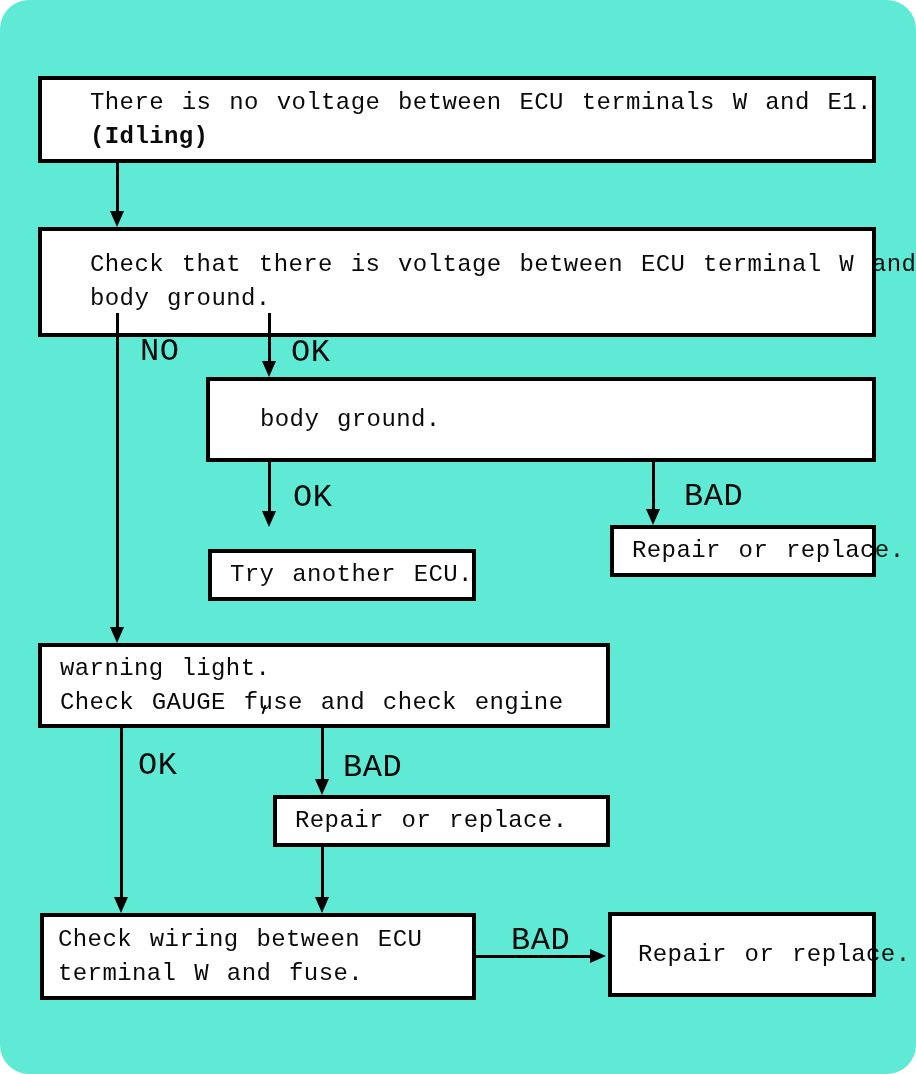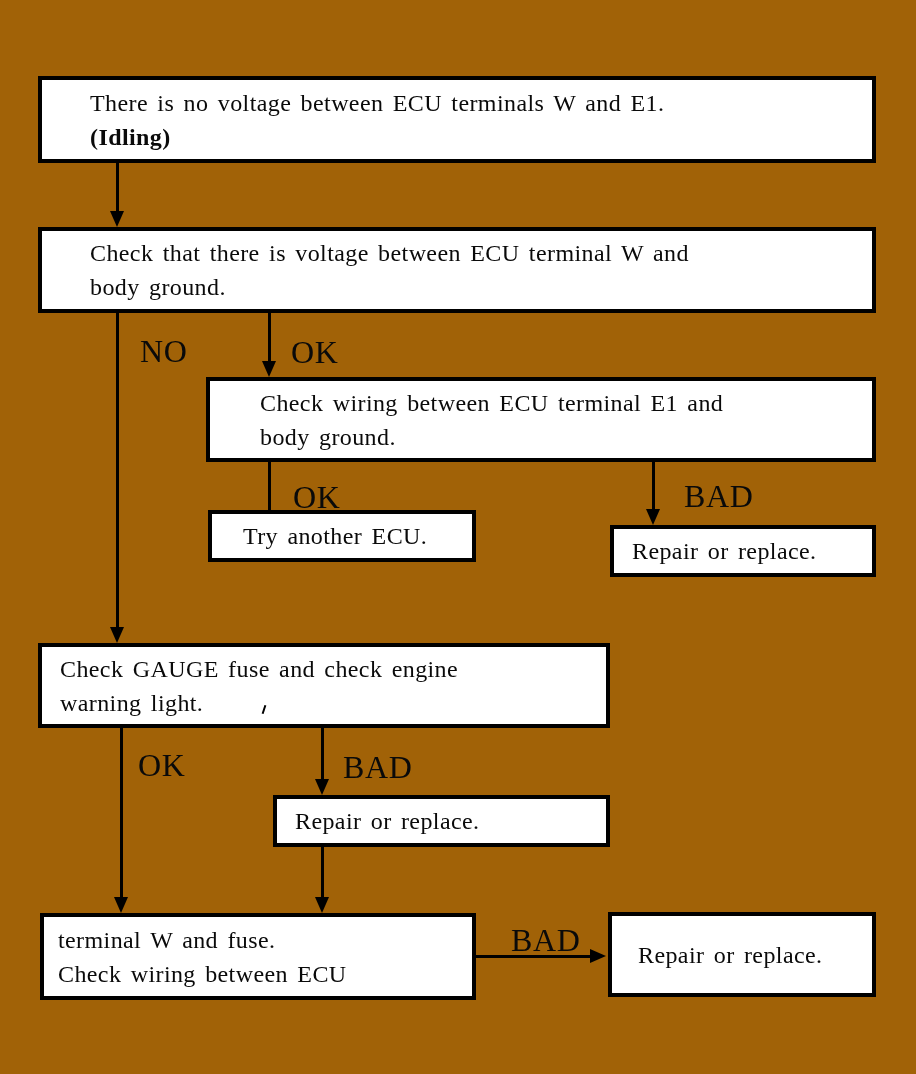--- a/index.html
+++ b/index.html
@@ -4,24 +4,25 @@
 <style>
   html, body {
     margin: 0;
     padding: 0;
     background: #ffffff;
   }
   .canvas {
     position: relative;
     width: 916px;
     height: 1074px;
-    background: #a16207;
-    font-family: Liberation Serif, serif;
+    background: #5eead4;
+    font-family: Liberation Mono, monospace;
     color: #0a0a0a;
     overflow: hidden;
+    border-radius: 29px;
   }
   .node {
     position: absolute;
     box-sizing: border-box;
     border: 4px solid #000;
     background: #fff;
     font-size: 24px;
     line-height: 34px;
     letter-spacing: 0.4px;
     word-spacing: 3px;
@@ -76,78 +77,77 @@
 <div class="canvas">
 
   <div class="node" style="left:38px; top:76px; width:838px; height:87px; padding-left:48px;">
     <span class="nline">There is no voltage between ECU terminals W and E1.</span>
     <span class="nline bold">(Idling)</span>
   </div>
 
   <div class="vline" style="left:116px; top:163px; height:50px;"></div>
   <div class="arrow-down" style="left:110px; top:211px;"></div>
 
-  <div class="node" style="left:38px; top:227px; width:838px; height:86px; padding-left:48px;">
+  <div class="node" style="left:38px; top:227px; width:838px; height:110px; padding-left:48px;">
     <span class="nline">Check that there is voltage between ECU terminal W and</span>
     <span class="nline">body ground.</span>
   </div>
 
   <div class="vline" style="left:116px; top:313px; height:315px;"></div>
   <div class="arrow-down" style="left:110px; top:627px;"></div>
   <div class="edge-label" style="left:140px; top:333px;">NO</div>
 
   <div class="vline" style="left:268px; top:313px; height:49px;"></div>
   <div class="arrow-down" style="left:262px; top:361px;"></div>
   <div class="edge-label" style="left:291px; top:334px;">OK</div>
 
   <div class="node" style="left:206px; top:377px; width:670px; height:85px; padding-left:50px;">
-    <span class="nline">Check wiring between ECU terminal E1 and</span>
     <span class="nline">body ground.</span>
   </div>
 
   <div class="vline" style="left:268px; top:462px; height:49px;"></div>
   <div class="arrow-down" style="left:262px; top:511px;"></div>
   <div class="edge-label" style="left:293px; top:479px;">OK</div>
 
   <div class="vline" style="left:652px; top:462px; height:47px;"></div>
   <div class="arrow-down" style="left:646px; top:509px;"></div>
   <div class="edge-label" style="left:684px; top:478px;">BAD</div>
 
-  <div class="node" style="left:208px; top:510px; width:268px; height:52px; padding-left:31px;">
+  <div class="node" style="left:208px; top:549px; width:268px; height:52px; padding-left:18px;">
     <span class="nline">Try another ECU.</span>
   </div>
 
   <div class="node" style="left:610px; top:525px; width:266px; height:52px; padding-left:18px;">
     <span class="nline">Repair or replace.</span>
   </div>
 
   <div class="node" style="left:38px; top:643px; width:572px; height:85px; padding-left:18px;">
+    <span class="nline">warning light.</span>
     <span class="nline">Check GAUGE fuse and check engine</span>
-    <span class="nline">warning light.</span>
   </div>
   <div class="speck" style="left:263px; top:705px;"></div>
 
   <div class="vline" style="left:120px; top:728px; height:170px;"></div>
   <div class="arrow-down" style="left:114px; top:897px;"></div>
   <div class="edge-label" style="left:138px; top:747px;">OK</div>
 
   <div class="vline" style="left:321px; top:728px; height:52px;"></div>
   <div class="arrow-down" style="left:315px; top:779px;"></div>
   <div class="edge-label" style="left:343px; top:749px;">BAD</div>
 
   <div class="node" style="left:273px; top:795px; width:337px; height:52px; padding-left:18px;">
     <span class="nline">Repair or replace.</span>
   </div>
 
   <div class="vline" style="left:321px; top:847px; height:51px;"></div>
   <div class="arrow-down" style="left:315px; top:897px;"></div>
 
   <div class="node" style="left:40px; top:913px; width:436px; height:87px; padding-left:14px;">
+    <span class="nline">Check wiring between ECU</span>
     <span class="nline">terminal W and fuse.</span>
-    <span class="nline">Check wiring between ECU</span>
   </div>
 
   <div class="hline" style="left:476px; top:955px; width:116px;"></div>
   <div class="arrow-right" style="left:590px; top:949px;"></div>
   <div class="edge-label" style="left:511px; top:922px;">BAD</div>
 
   <div class="node" style="left:608px; top:912px; width:268px; height:85px; padding-left:26px;">
     <span class="nline">Repair or replace.</span>
   </div>
 

